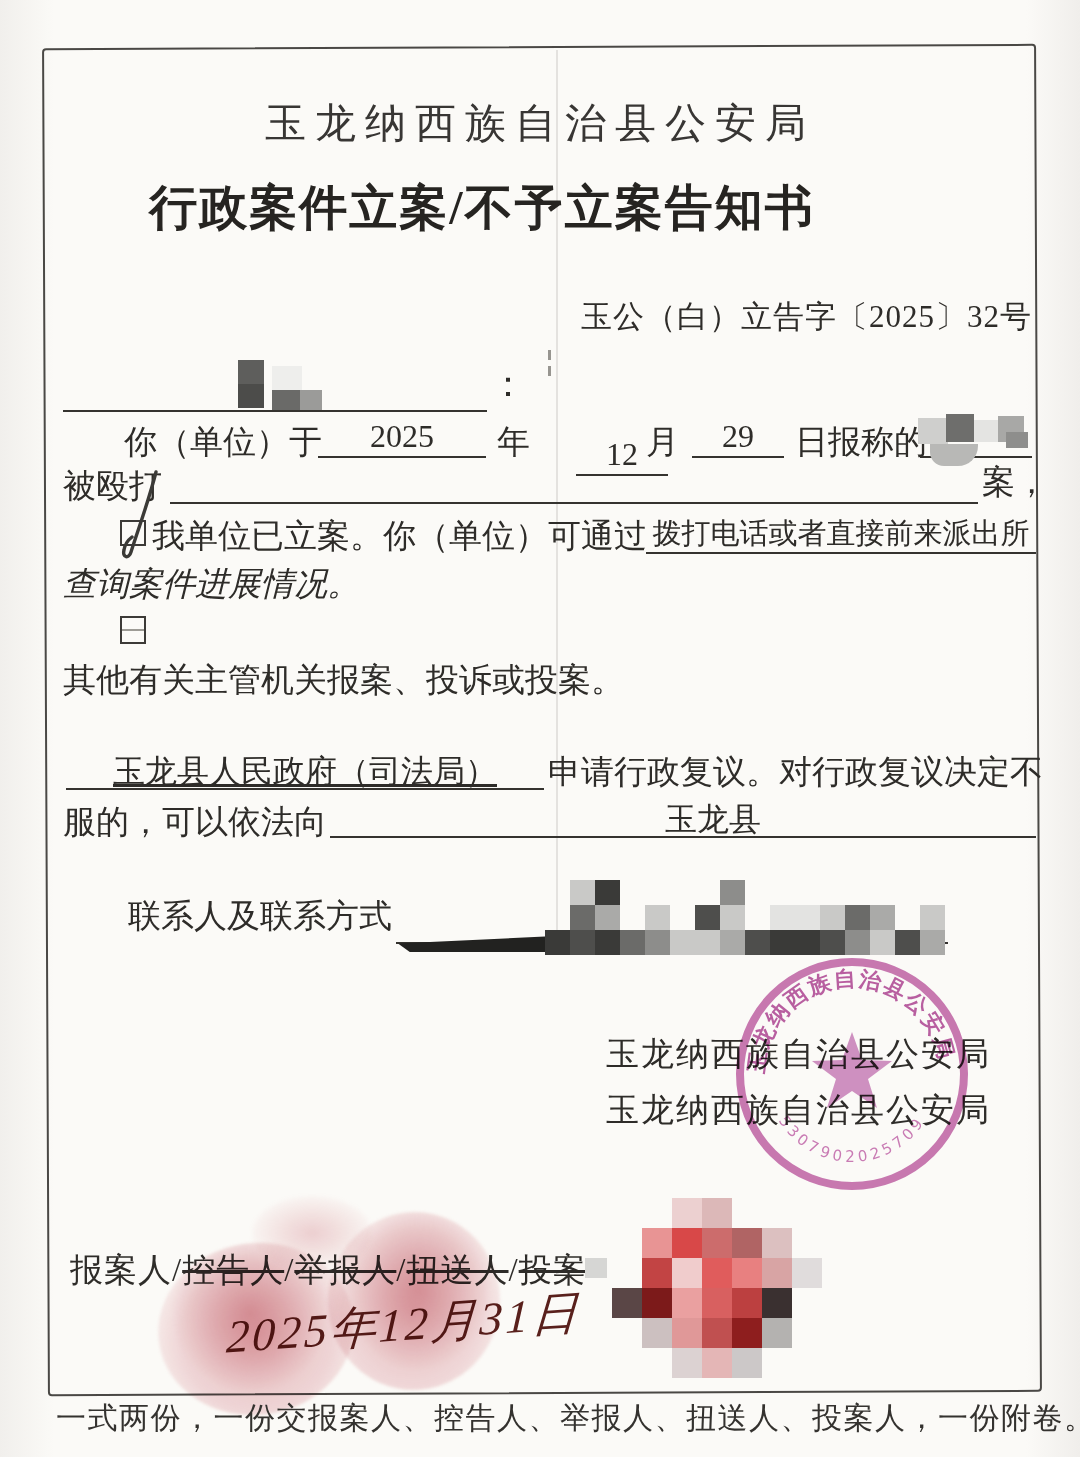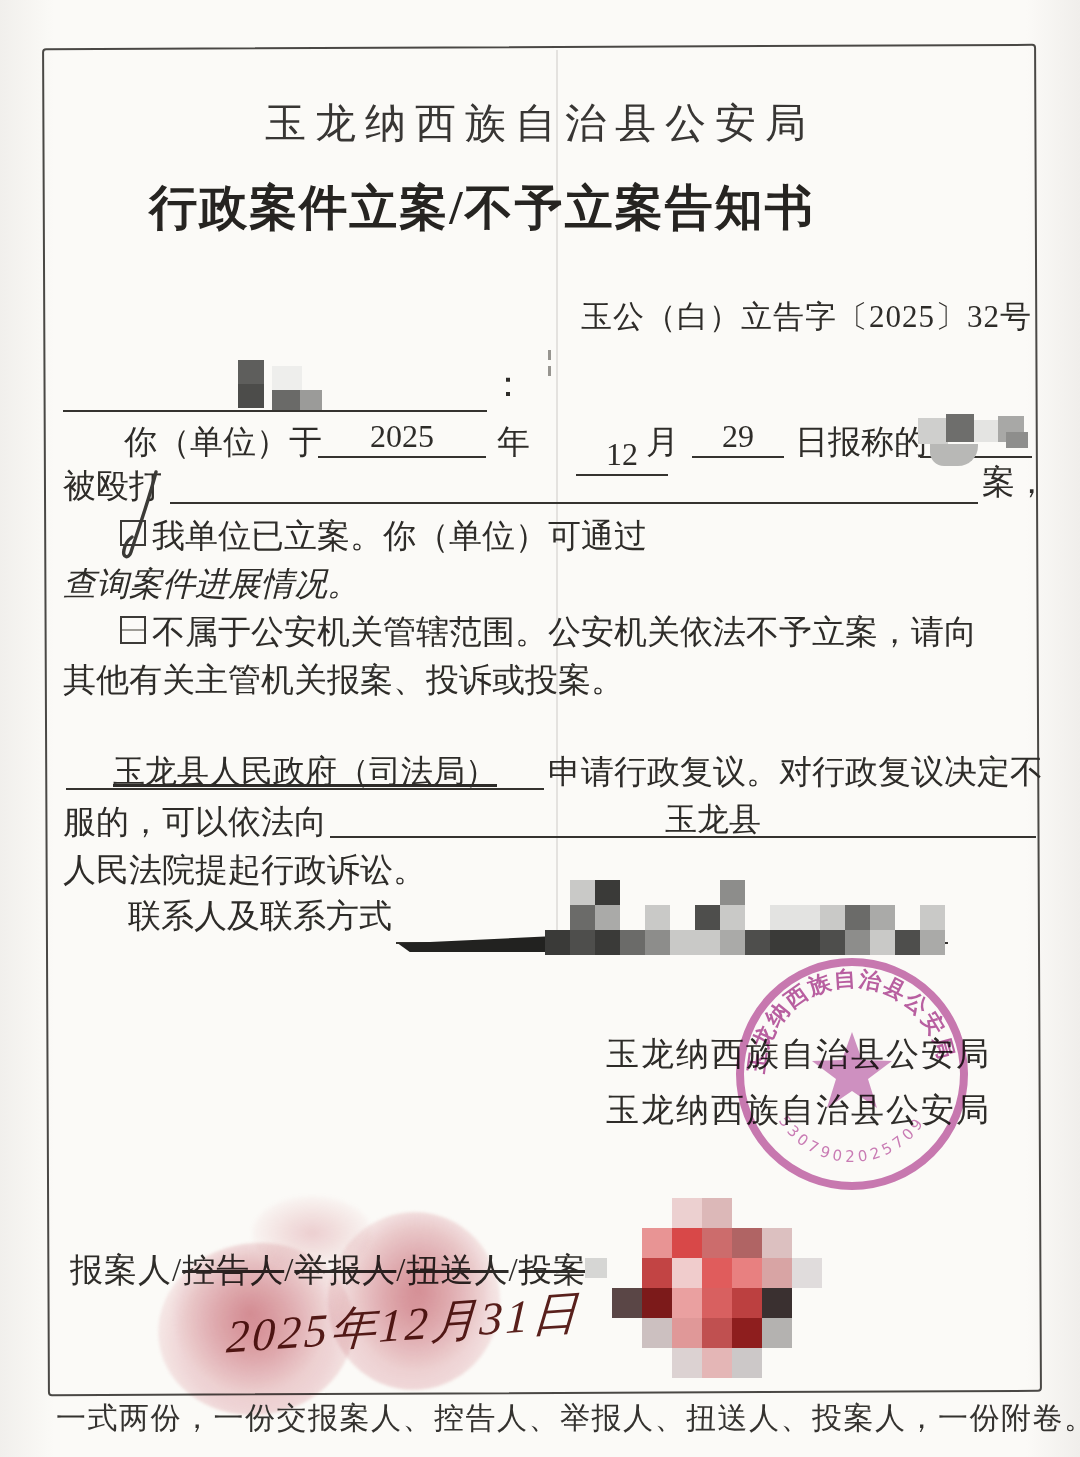--- a/index.html
+++ b/index.html
@@ -81,33 +81,32 @@
 
   <div class="txt" style="left:63px;top:466px;">被殴打</div>
   <div class="fill" style="left:170px;top:458px;width:808px;"></div>
   <div class="txt" style="left:982px;top:462px;">案，</div>
 
   <div class="checkbox" style="left:120px;top:520px;"></div>
   <svg class="checkmark" style="left:104px;top:468px;" width="70" height="112" viewBox="0 0 70 112">
     <path d="M 52,4 C 45,32 34,62 27,84 C 25,91 18,90 20,82 C 21,76 24,72 28,69" fill="none" stroke="#3b3a37" stroke-width="3.4" stroke-linecap="round"></path>
   </svg>
   <div class="txt" style="left:152px;top:516px;">我单位已立案。你（单位）可通过</div>
+  <div class="fill" style="left:646px;top:508px;width:390px;font-size:29px;">拨打电话或者直接前来派出所</div>
   <div class="txt" style="left:63px;top:564px;font-style:italic;">查询案件进展情况。</div>
 
   <div class="checkbox" style="left:120px;top:616px;height:28px;">
     <div class="mid"></div>
   </div>
-  <div class="txt" style="left:152px;top:612px;">不属于公安机关管辖范围。公安机关依法不予立案，请向</div>
   <div class="txt" style="left:63px;top:660px;">其他有关主管机关报案、投诉或投案。</div>
 
   <div class="fill" style="left:66px;top:744px;width:478px;text-decoration:underline;">玉龙县人民政府（司法局）</div>
   <div class="txt" style="left:63px;top:802px;">服的，可以依法向</div>
   <div class="txt" style="left:548px;top:752px;">申请行政复议。对行政复议决定不</div>
   <div class="fill" style="left:330px;top:792px;width:706px;text-indent:60px;">玉龙县</div>
-  <div class="txt" style="left:63px;top:850px;">人民法院提起行政诉讼。</div>
 
   <div class="txt" style="left:128px;top:896px;">联系人及联系方式</div>
   <div class="fill" style="left:396px;top:898px;width:552px;"></div>
   <div class="contact-stroke"></div>
 
   <div class="issuer" style="left:606px;top:1032px;">玉龙纳西族自治县公安局</div>
   <div class="issuer" style="left:606px;top:1088px;">玉龙纳西族自治县公安局</div>
 
   <svg class="seal" width="260" height="260" viewBox="0 0 260 260">
     <defs>

